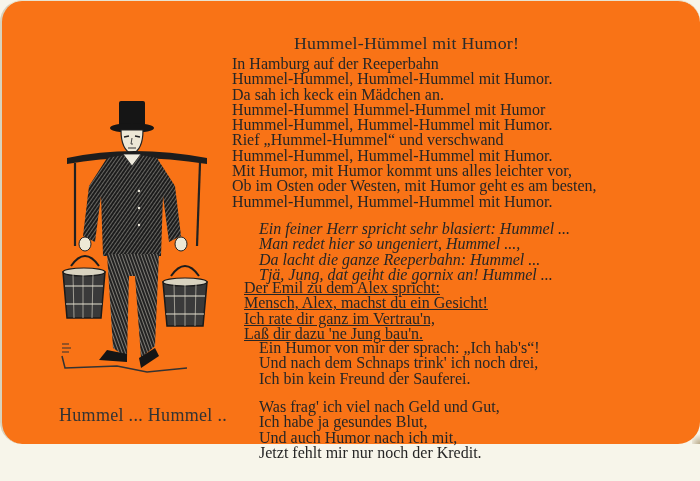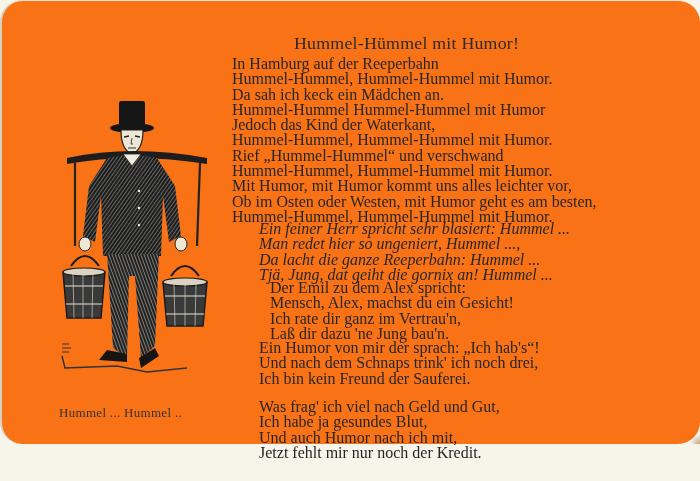--- a/index.html
+++ b/index.html
@@ -38,37 +38,37 @@
       position: absolute;
       font-family: "Liberation Serif", "DejaVu Serif", serif;
       font-size: 16px;
       line-height: 15.3px;
       color: #262626;
       white-space: nowrap;
     }
     .verse .line { display: block; }
     .chorus { left: 230px; top: 55px; }
     .s1 { left: 257px; top: 220px; font-style: italic; }
-    .s2 { left: 268px; top: 279px; }
+    .s2 { left: 242px; top: 279px; text-decoration: underline; }
     .s3 { left: 257px; top: 339px; }
     .s4 { left: 257px; top: 398px; }
 
     .illustration {
       position: absolute;
       left: 55px;
       top: 95px;
       width: 160px;
       height: 290px;
     }
     .caption {
       position: absolute;
       left: 57px;
       top: 404px;
       font-family: "Liberation Serif", "DejaVu Serif", serif;
-      font-size: 13px;
+      font-size: 18px;
       color: #333;
       white-space: nowrap;
       letter-spacing: 0.3px;
     }
     .corner-shadow {
       position: absolute;
       right: 0;
       bottom: 0;
       width: 8px;
       height: 10px;
@@ -80,21 +80,20 @@
 
 <div class="card">
 
   <div class="title">Hummel-Hümmel mit Humor!</div>
 
   <div class="verse chorus">
     <span class="line">In Hamburg auf der Reeperbahn</span>
     <span class="line">Hummel-Hummel, Hummel-Hummel mit Humor.</span>
     <span class="line">Da sah ich keck ein Mädchen an.</span>
     <span class="line">Hummel-Hummel Hummel-Hummel mit Humor</span>
-    <span class="line">Jedoch das Kind der Waterkant,</span>
     <span class="line">Hummel-Hummel, Hummel-Hummel mit Humor.</span>
     <span class="line">Rief „Hummel-Hummel“ und verschwand</span>
     <span class="line">Hummel-Hummel, Hummel-Hummel mit Humor.</span>
     <span class="line">Mit Humor, mit Humor kommt uns alles leichter vor,</span>
     <span class="line">Ob im Osten oder Westen, mit Humor geht es am besten,</span>
     <span class="line">Hummel-Hummel, Hummel-Hummel mit Humor.</span>
   </div>
 
   <div class="verse s1">
     <span class="line">Ein feiner Herr spricht sehr blasiert: Hummel ...</span>

